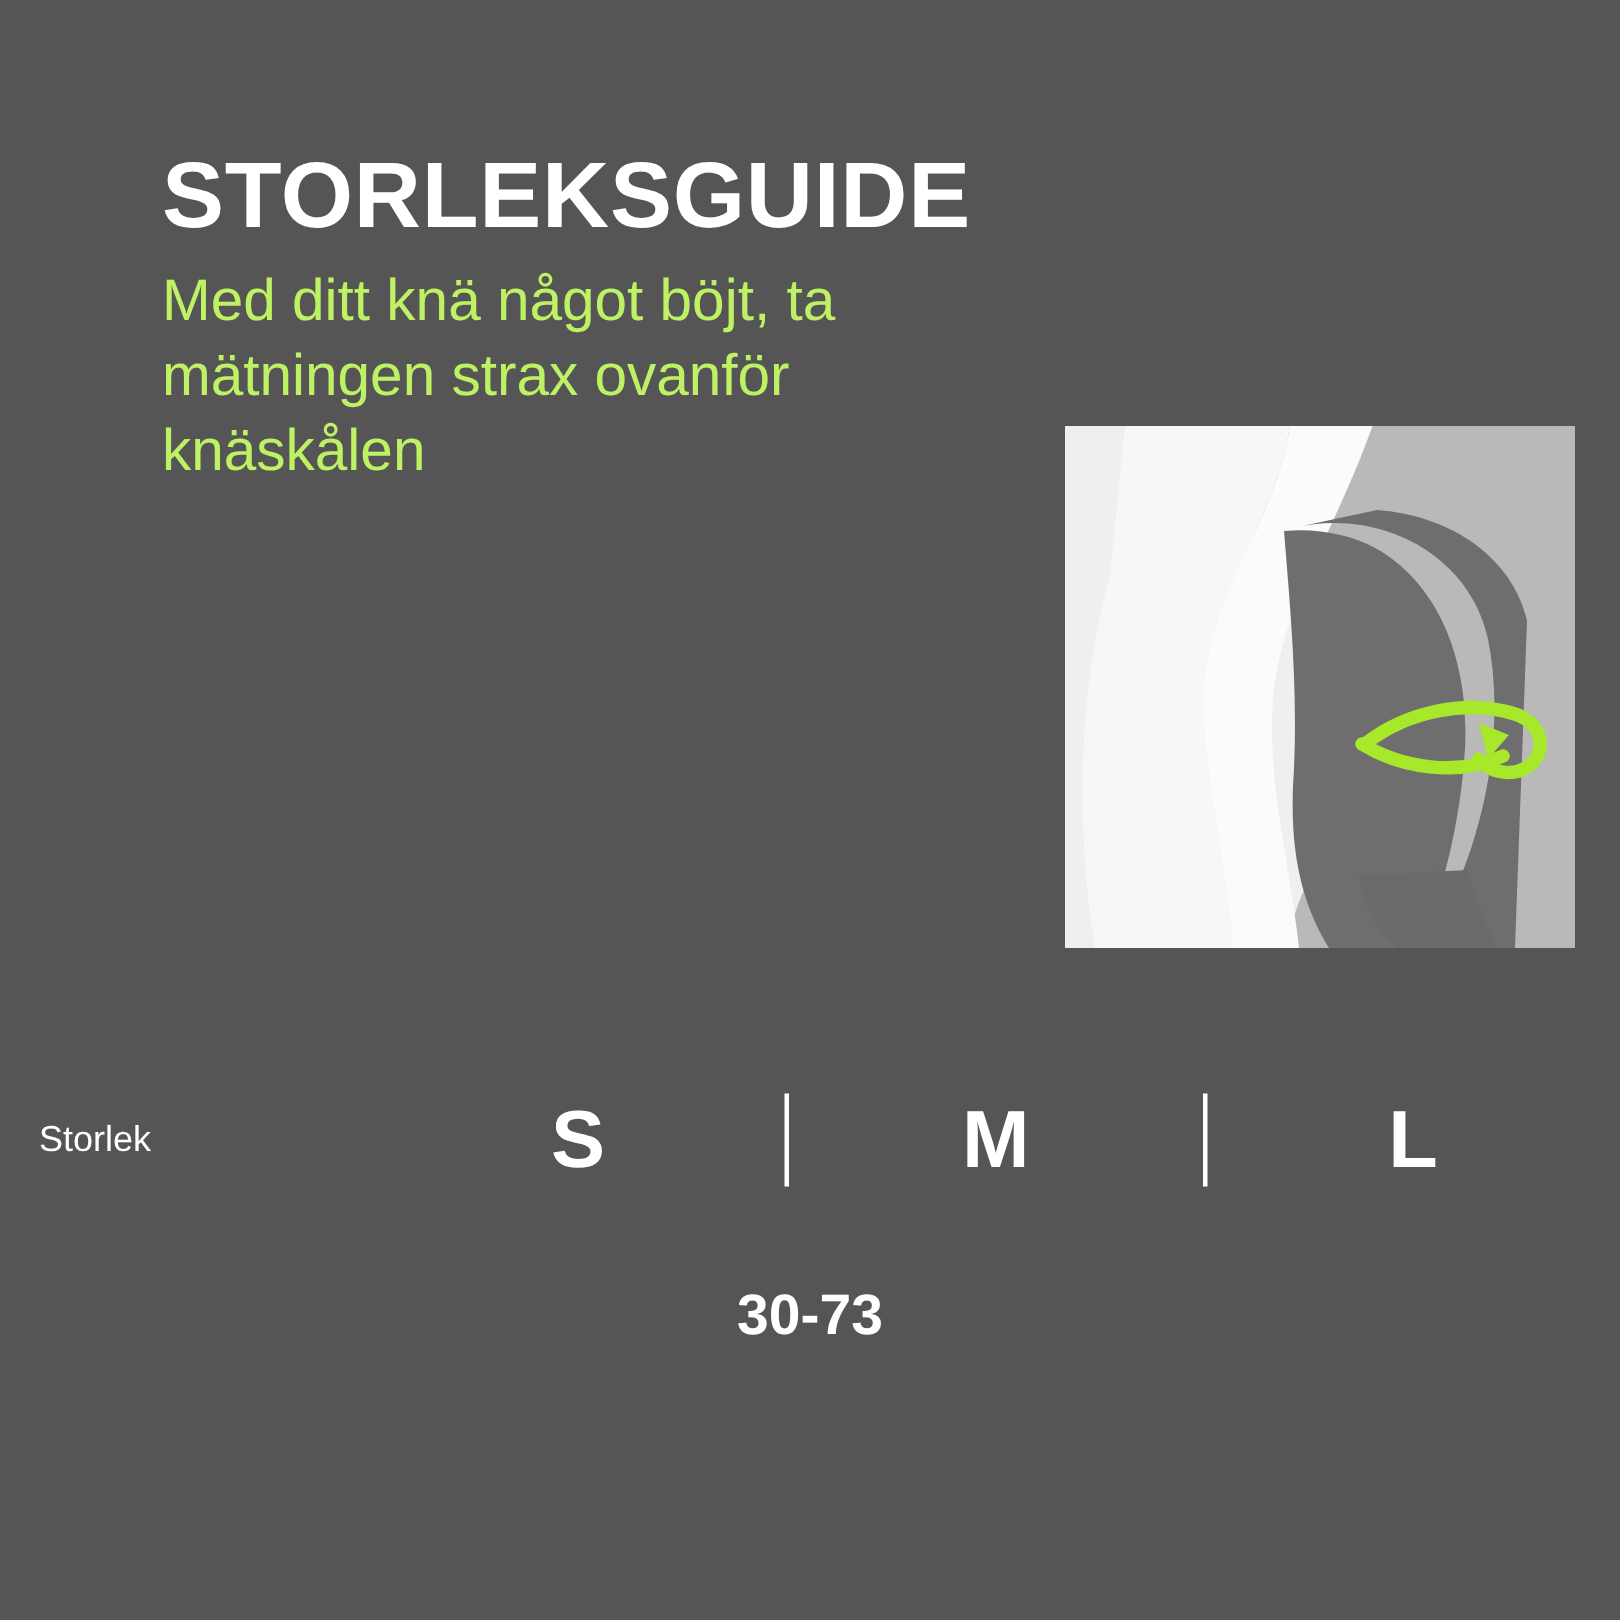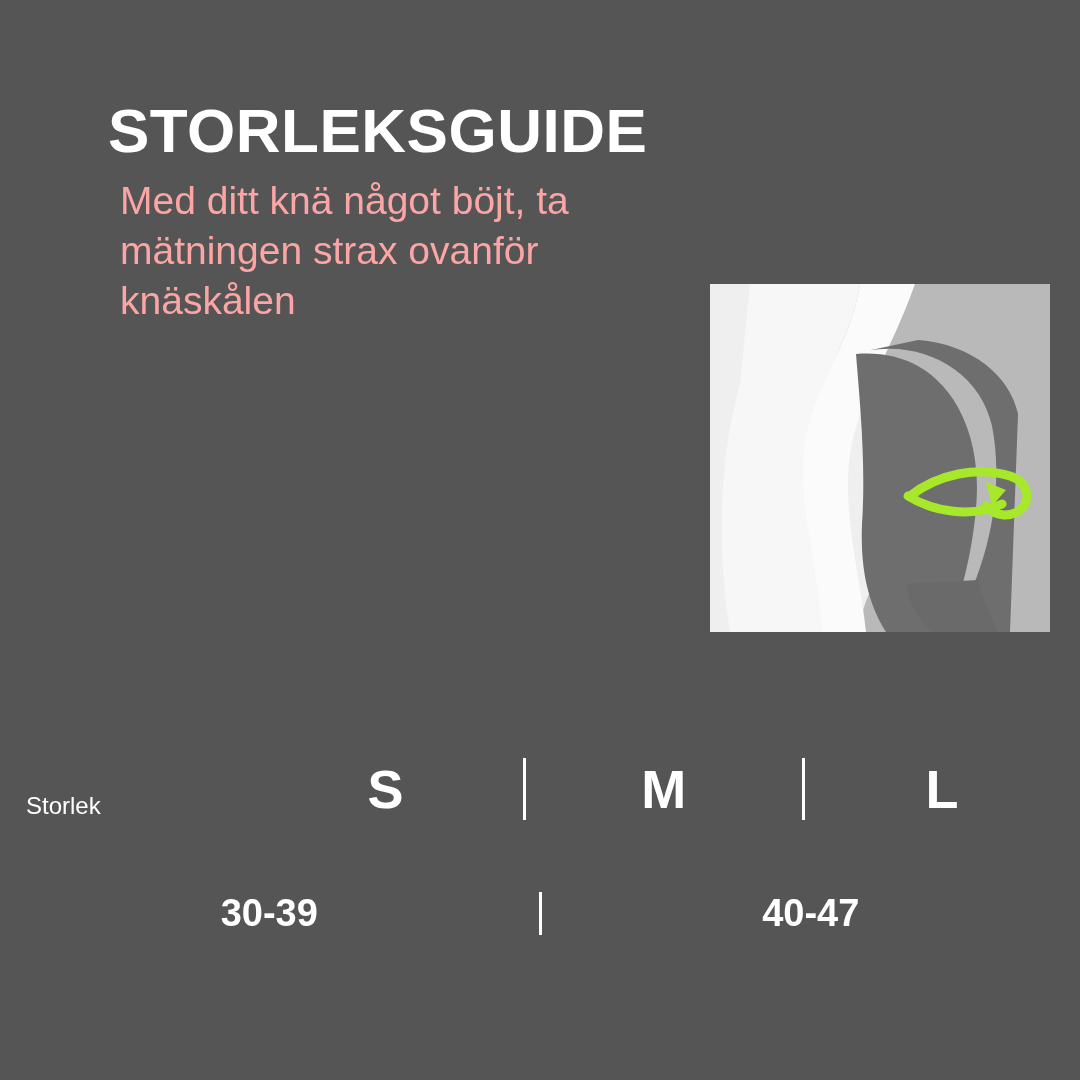--- a/index.html
+++ b/index.html
@@ -35,22 +35,22 @@
     font-weight: bold;
     letter-spacing: 0.5px;
     line-height: 1.0;
     margin: 0 0 14px 0;
     color: #ffffff;
   }
   .subtitle {
     font-size: 39px;
     font-weight: 400;
     line-height: 1.28;
-    margin: 12px;
-    color: #fca5a5;
+    margin: 0;
+    color: #bef264;
     max-width: 600px;
   }
 
   
   .illustration {
     position: absolute;
     left: 710px;
     top: 284px;
     width: 340px;
     height: 348px;
@@ -64,21 +64,21 @@
   
   .size-table {
     position: absolute;
     left: 0px;
     top: 700px;
     width: 1080px;
     height: 380px;
   }
   .row {
     display: flex;
-    align-items: flex-end;
+    align-items: center;
     width: 1080px;
     gap: 24px;
   }
   .row-label {
     width: 224px;
     flex: 0 0 224px;
     display: flex;
     align-items: center;
     padding-left: 26px;
     box-sizing: border-box;
@@ -168,24 +168,21 @@
         </div>
         <div class="cell">
           <span class="cell-text">L</span>
         </div>
       </div>
     </div>
 
     <div class="row row-circ">
       <div class="cells">
         <div class="cell">
-          <span class="cell-text">30-39</span>
-        </div>
-        <div class="cell">
-          <span class="cell-text">40-47</span>
+          <span class="cell-text">30-73</span>
         </div>
       </div>
     </div>
 
     <div class="row row-tail">
       <div class="row-label"></div>
       <div class="cells">
         <div class="cell"></div>
         <div class="cell"></div>
         <div class="cell"></div>

